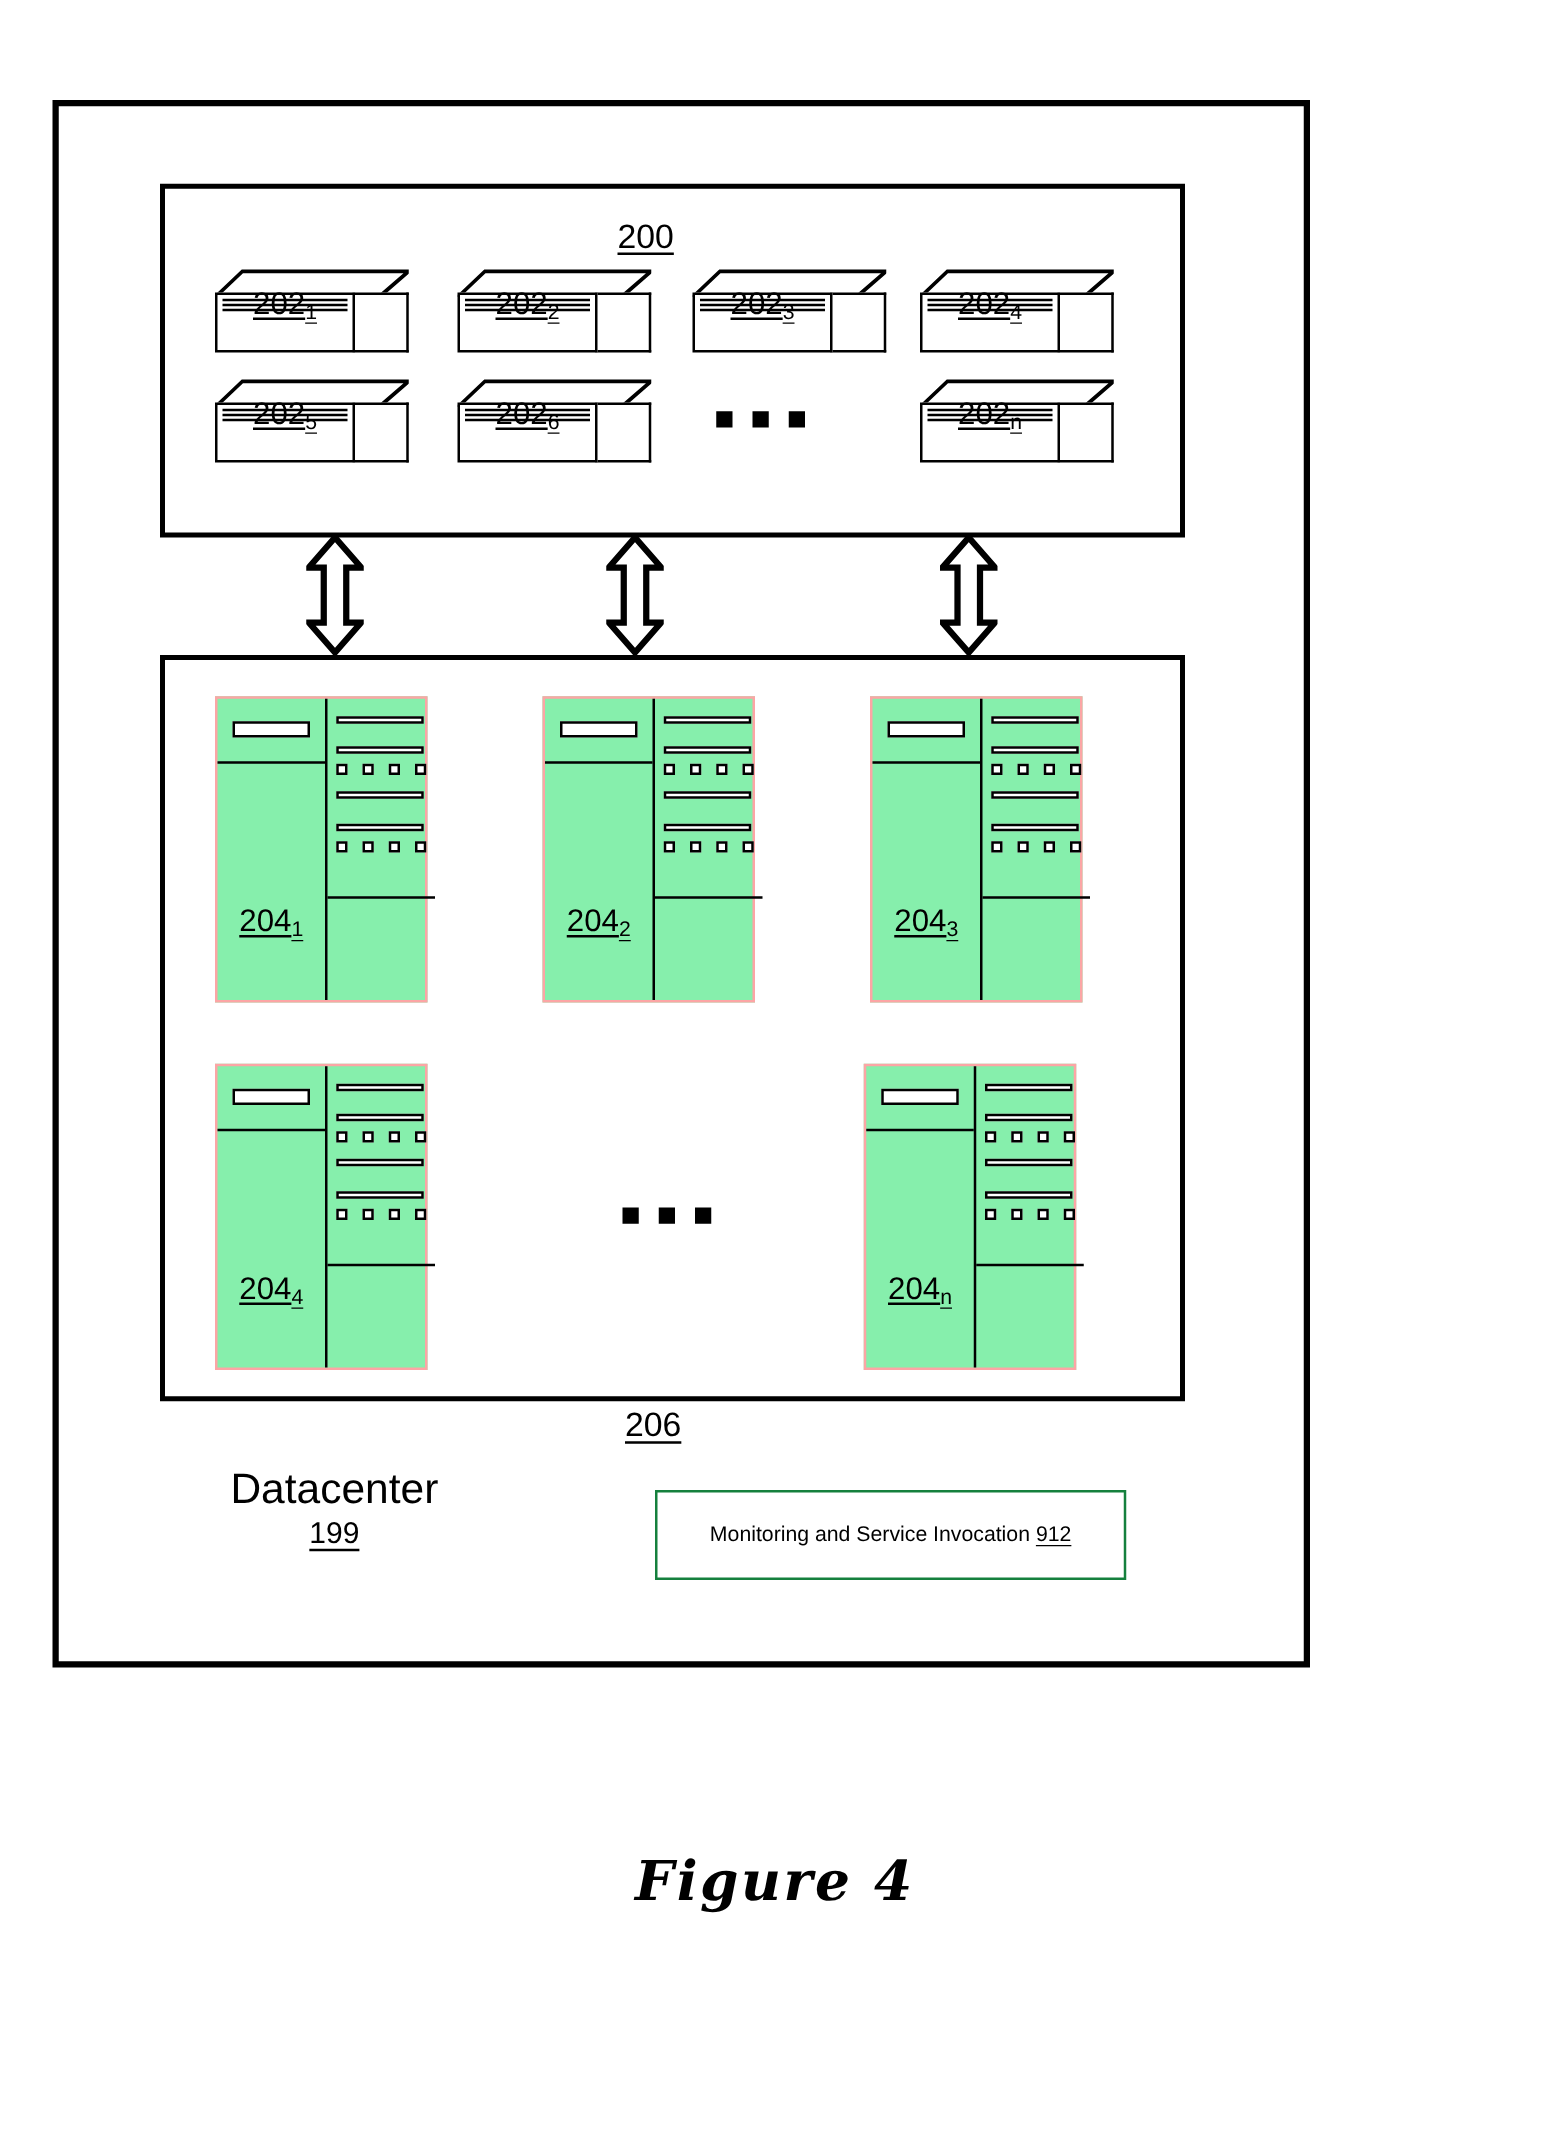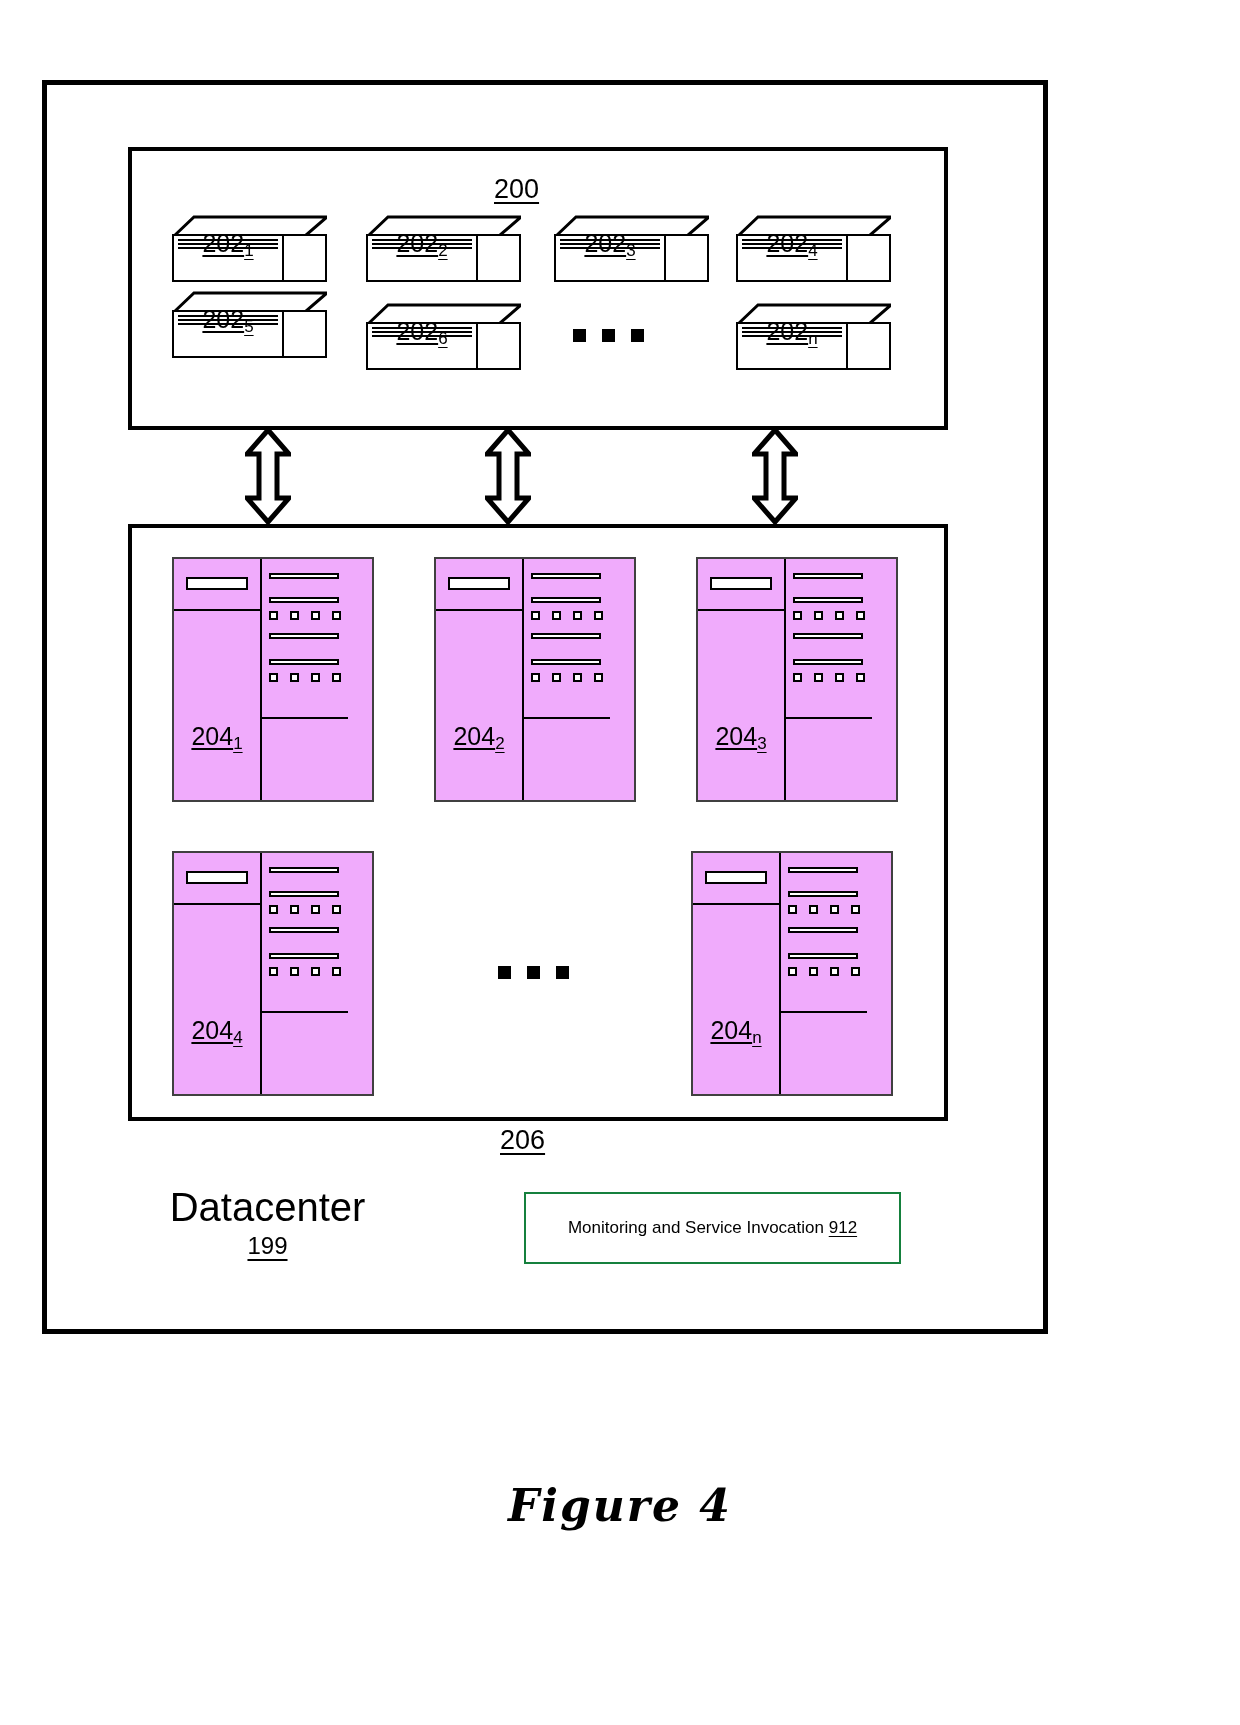--- a/index.html
+++ b/index.html
@@ -153,25 +153,25 @@
   .arrow-vert {
     position: absolute;
     width: 46px;
     height: 96px;
   }
   .arrow-vert svg { display: block; }
 
   
   .rack {
     position: absolute;
-    width: 202px;
+    width: 170px;
     height: 245px;
-    border: 2px solid #404040;
-    box-sizing: border-box;
-    background: #f0abfc;
+    border: 2px solid #fca5a5;
+    box-sizing: border-box;
+    background: #86efac;
   }
   .rack .left-col {
     position: absolute;
     left: 0; top: 0;
     width: 88px;
     height: 100%;
     border-right: 2px solid #000;
     box-sizing: border-box;
   }
   .rack .head-cell {
@@ -256,23 +256,22 @@
 
   
   #datacenter-caption {
     position: absolute;
     left: 165px;
     top: 1172px;
     width: 205px;
     text-align: center;
   }
   #datacenter-name {
-    font-size: 40px;
+    font-size: 34px;
     line-height: 1.15;
-    margin-top: 12px;
   }
   #datacenter-ref {
     font-size: 24px;
     line-height: 1.3;
     text-decoration: underline;
     text-underline-offset: 5px;
   }
 
   
   #monitoring-box {
@@ -381,21 +380,21 @@
   <div class="front-face">
     <div class="vents">
         <i></i>
         <i></i>
         <i></i>
       </div>
   </div>
   <div class="sw-label"><span class="base">202</span><span class="sub">4</span></div>
 </div>
 
-<div class="switch" style="left:172px; top:290px;">
+<div class="switch" style="left:172px; top:302px;">
   <div class="top-face">
     <svg width="155" height="24" viewBox="0 0 155 24">
         <polygon points="2,22 22,3 155,3 133,22" fill="#fff" stroke="#000" stroke-width="3"></polygon>
       </svg>
   </div>
   <div class="side-face"></div>
   <div class="front-face">
     <div class="vents">
         <i></i>
         <i></i>

